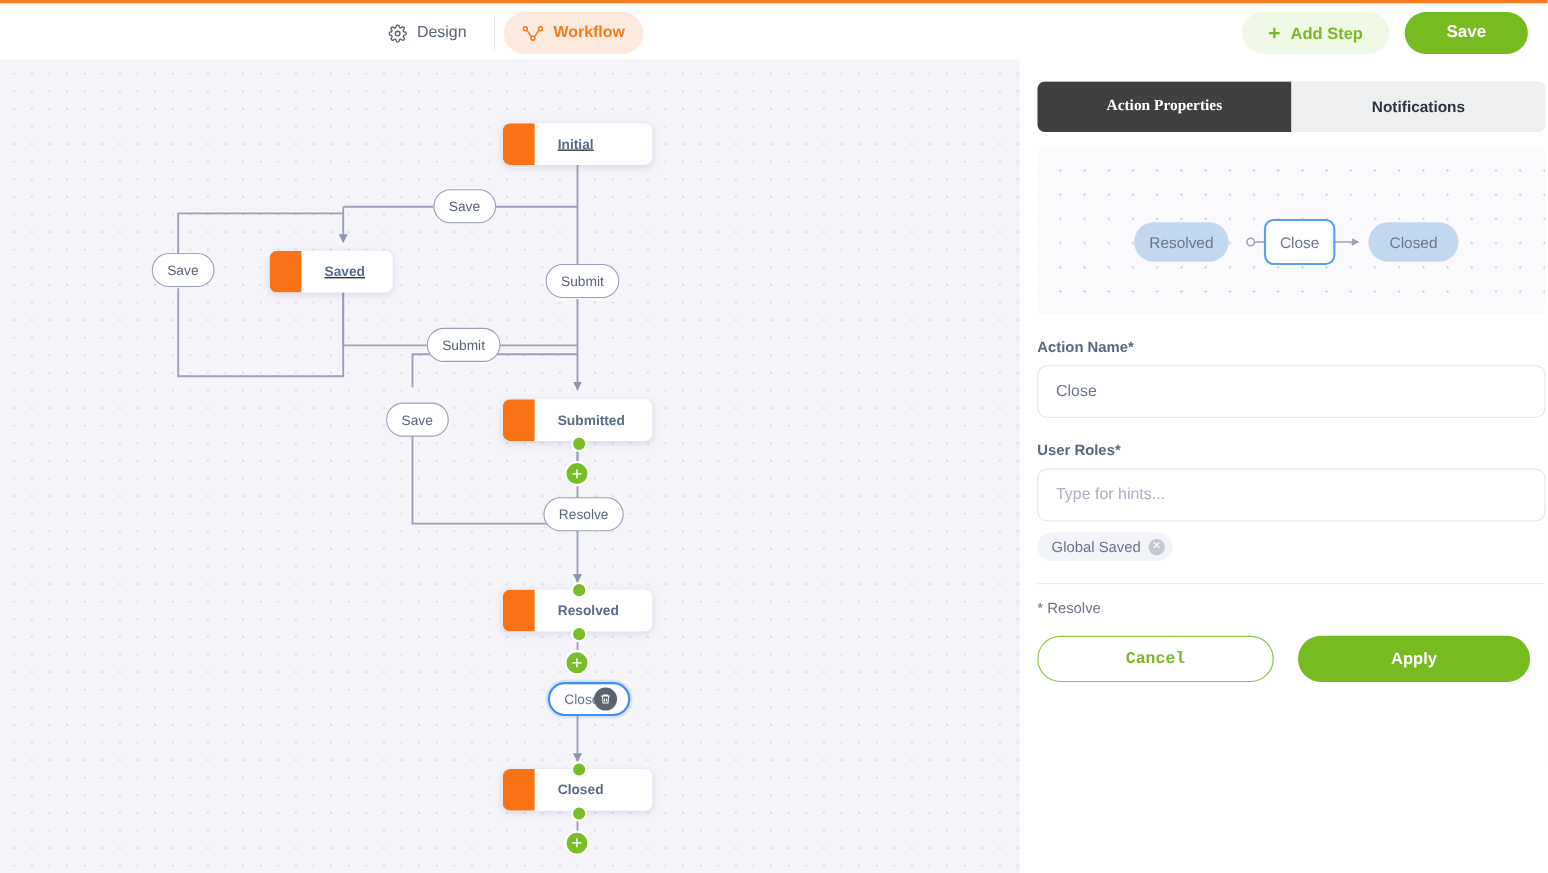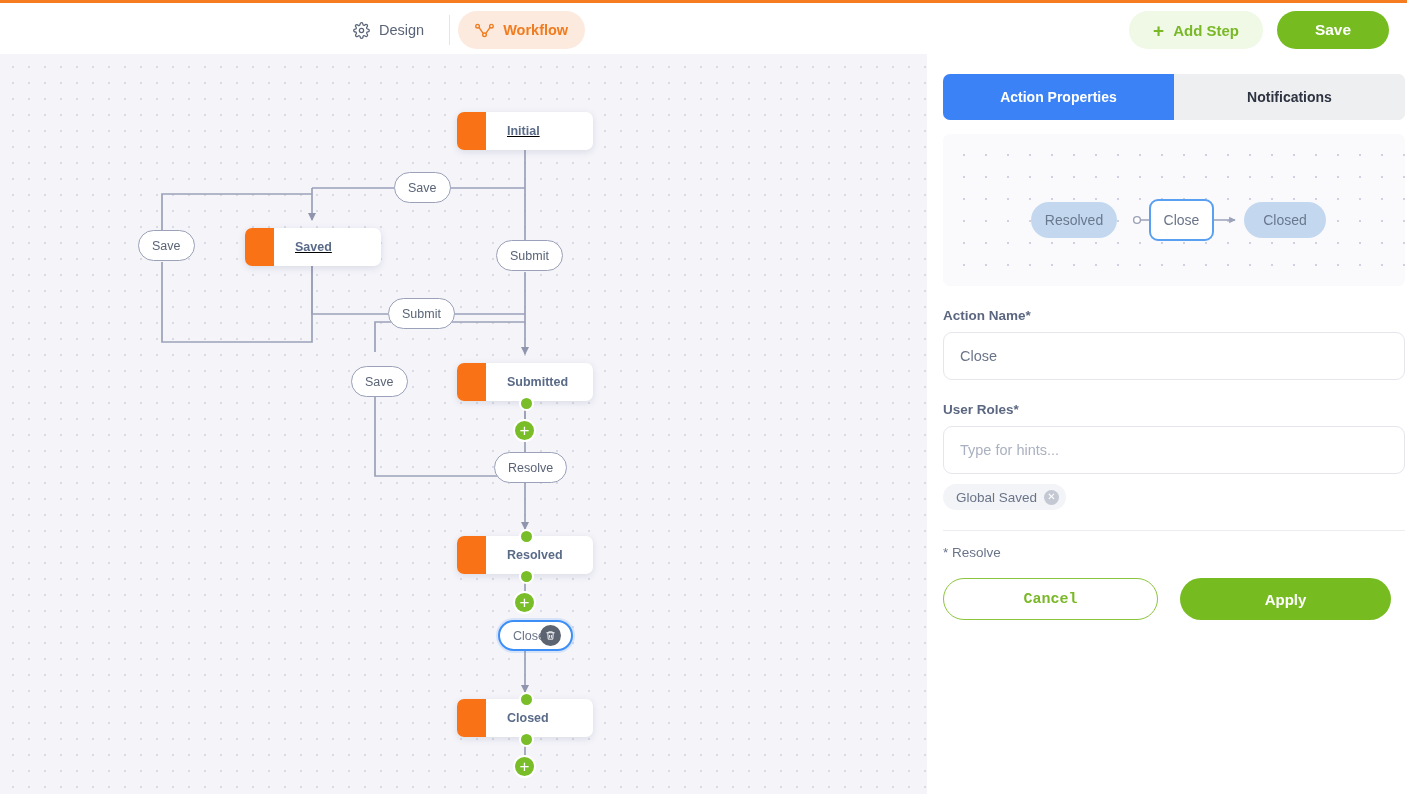--- a/index.html
+++ b/index.html
@@ -117,21 +117,21 @@
   }
   .tabs {
     display: flex; width: 462px; height: 46px; border-radius: 7px;
     overflow: hidden; background: #eeeff1;
   }
   .tab {
     flex: 1; display: flex; align-items: center; justify-content: center;
     font-size: 14px; font-weight: 700; color: #2d3340; cursor: pointer;
     background: #eeeff1;
   }
-  .tab.active { background: #3b82f6; color: #ffffff; }
+  .tab.active { background: #404040; color: #ffffff; font-family: Liberation Serif, serif; }
 
   .mini-canvas {
     position: relative; margin-top: 14px; width: 462px; height: 152px;
     border-radius: 7px;
     background-color: #fafafc;
     background-image: radial-gradient(circle, #ced2e0 1px, transparent 1.1px);
     background-size: 22px 22px;
     background-position: 10px 10px;
     overflow: hidden;
   }
@@ -266,21 +266,21 @@
 
         <path d="M525 683 L525 706"></path>
       </g>
     </svg>
 
     <div class="node" style="left:457px; top:58px; width:136px;text-decoration:underline;">
       <div class="swatch"></div>
       <div class="nlabel">Initial</div>
     </div>
 
-    <div class="node" style="left:245px; top:174px; width:136px;text-decoration:underline;">
+    <div class="node" style="left:245px; top:174px; width:112px;text-decoration:underline;">
       <div class="swatch"></div>
       <div class="nlabel">Saved</div>
     </div>
 
     <div class="node" style="left:457px; top:309px; width:136px;">
       <div class="swatch"></div>
       <div class="nlabel">Submitted</div>
     </div>
     <div class="dot" style="left:519px; top:342px;"></div>
     <div class="plusnode" style="left:513px; top:365px;">+</div>

